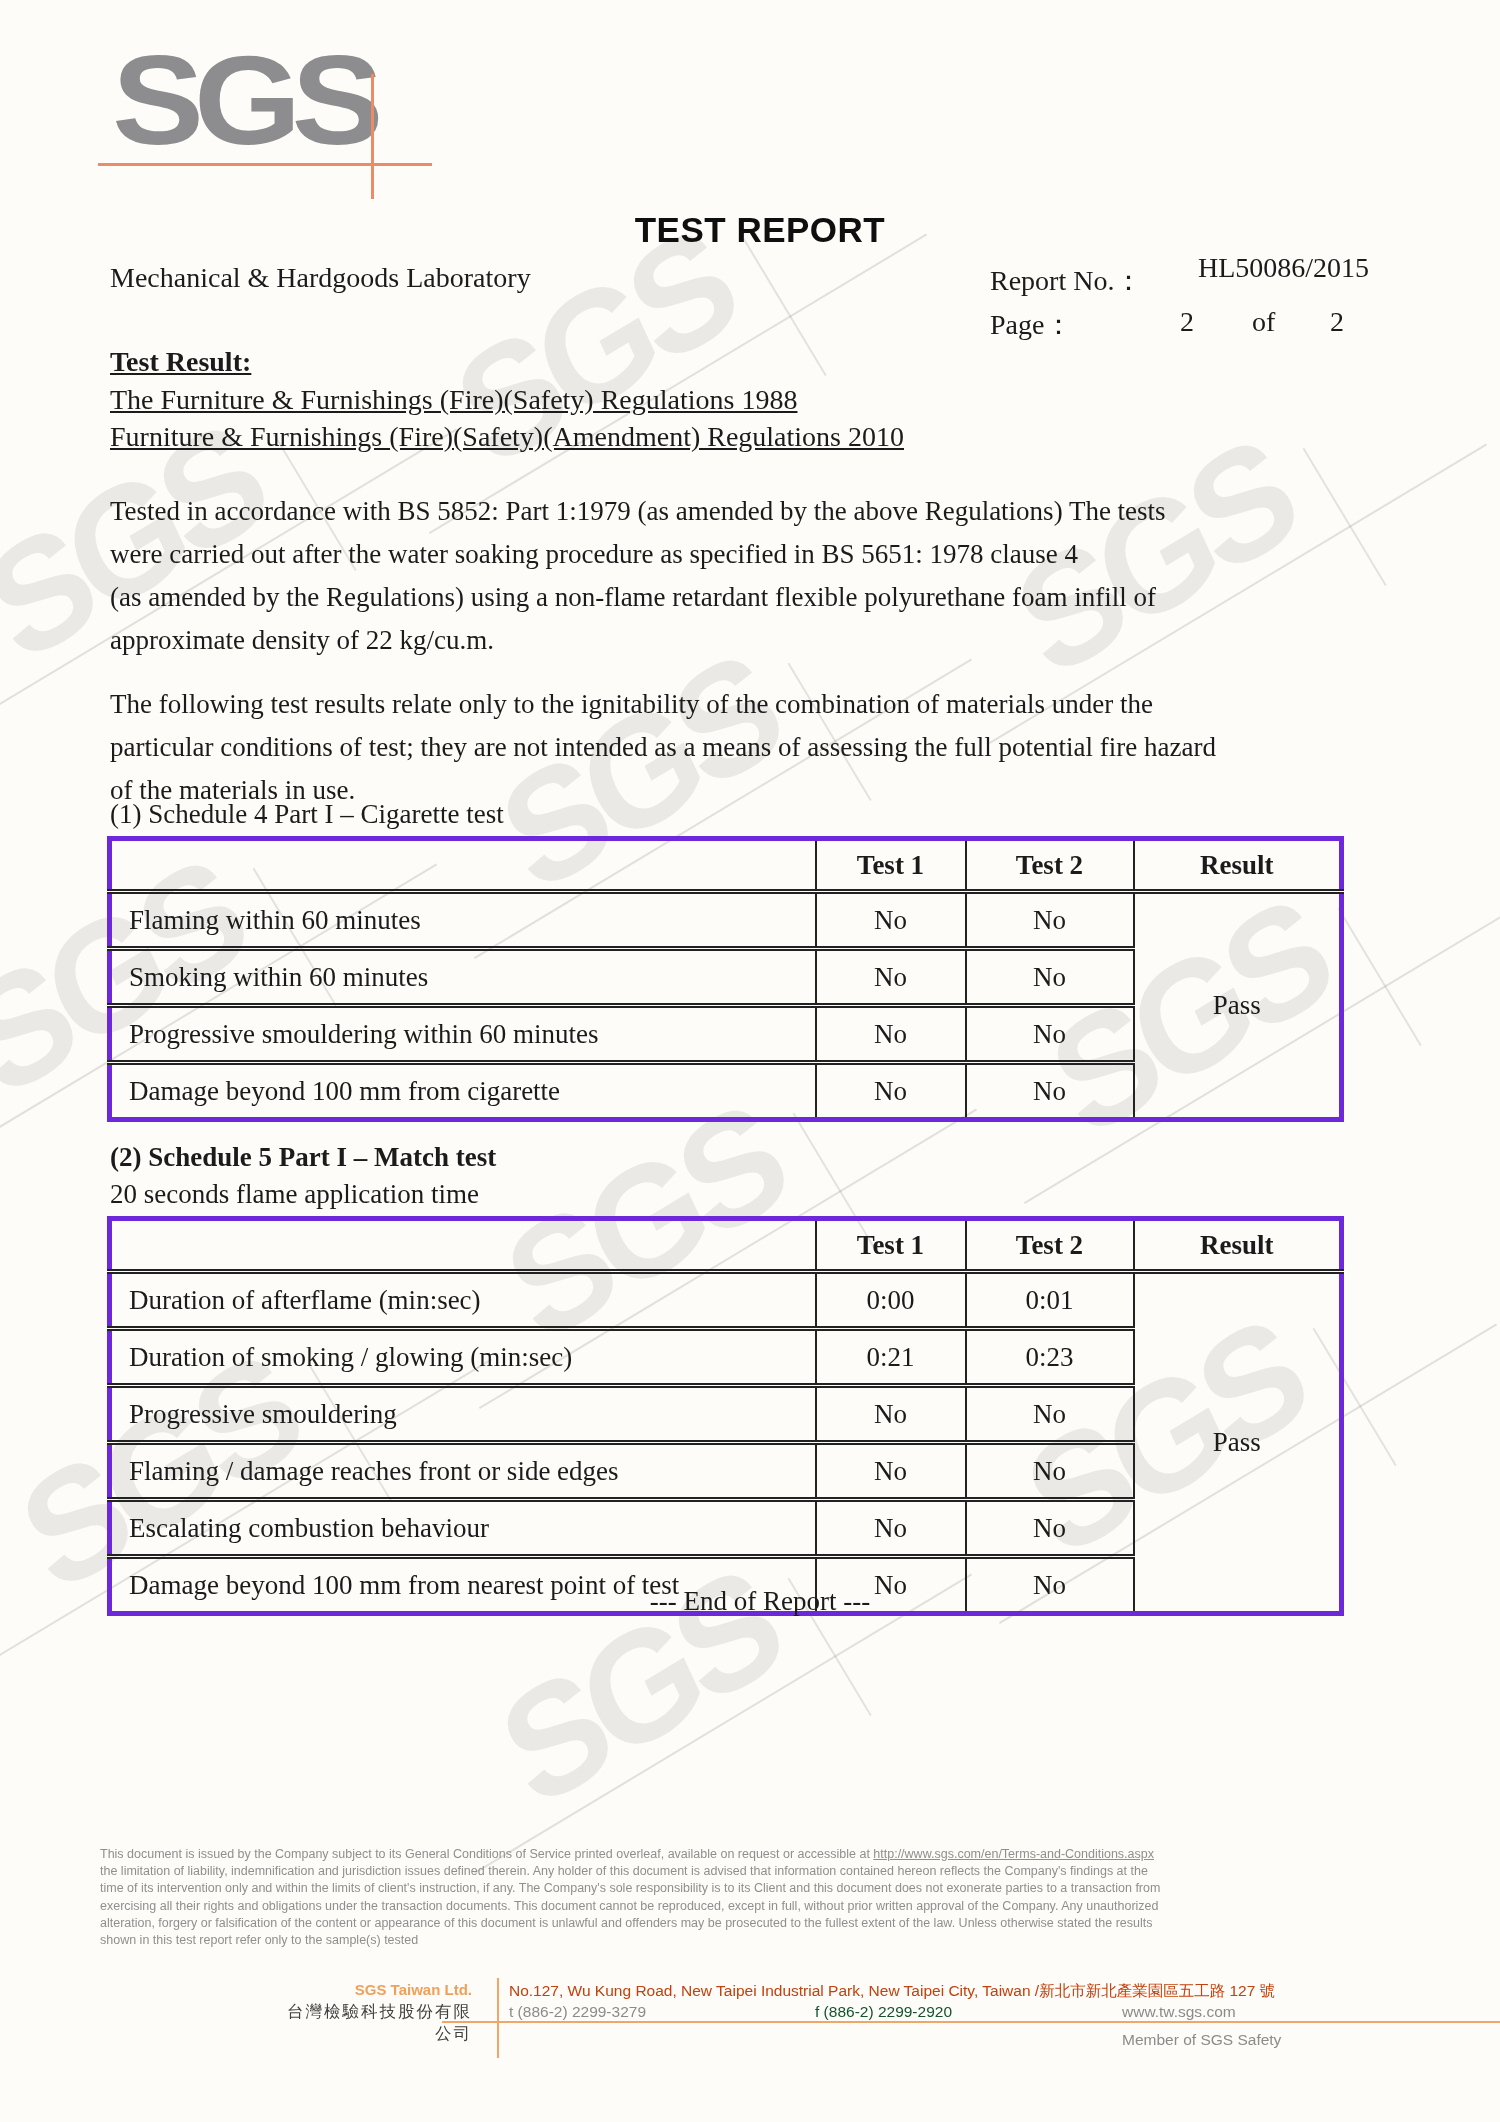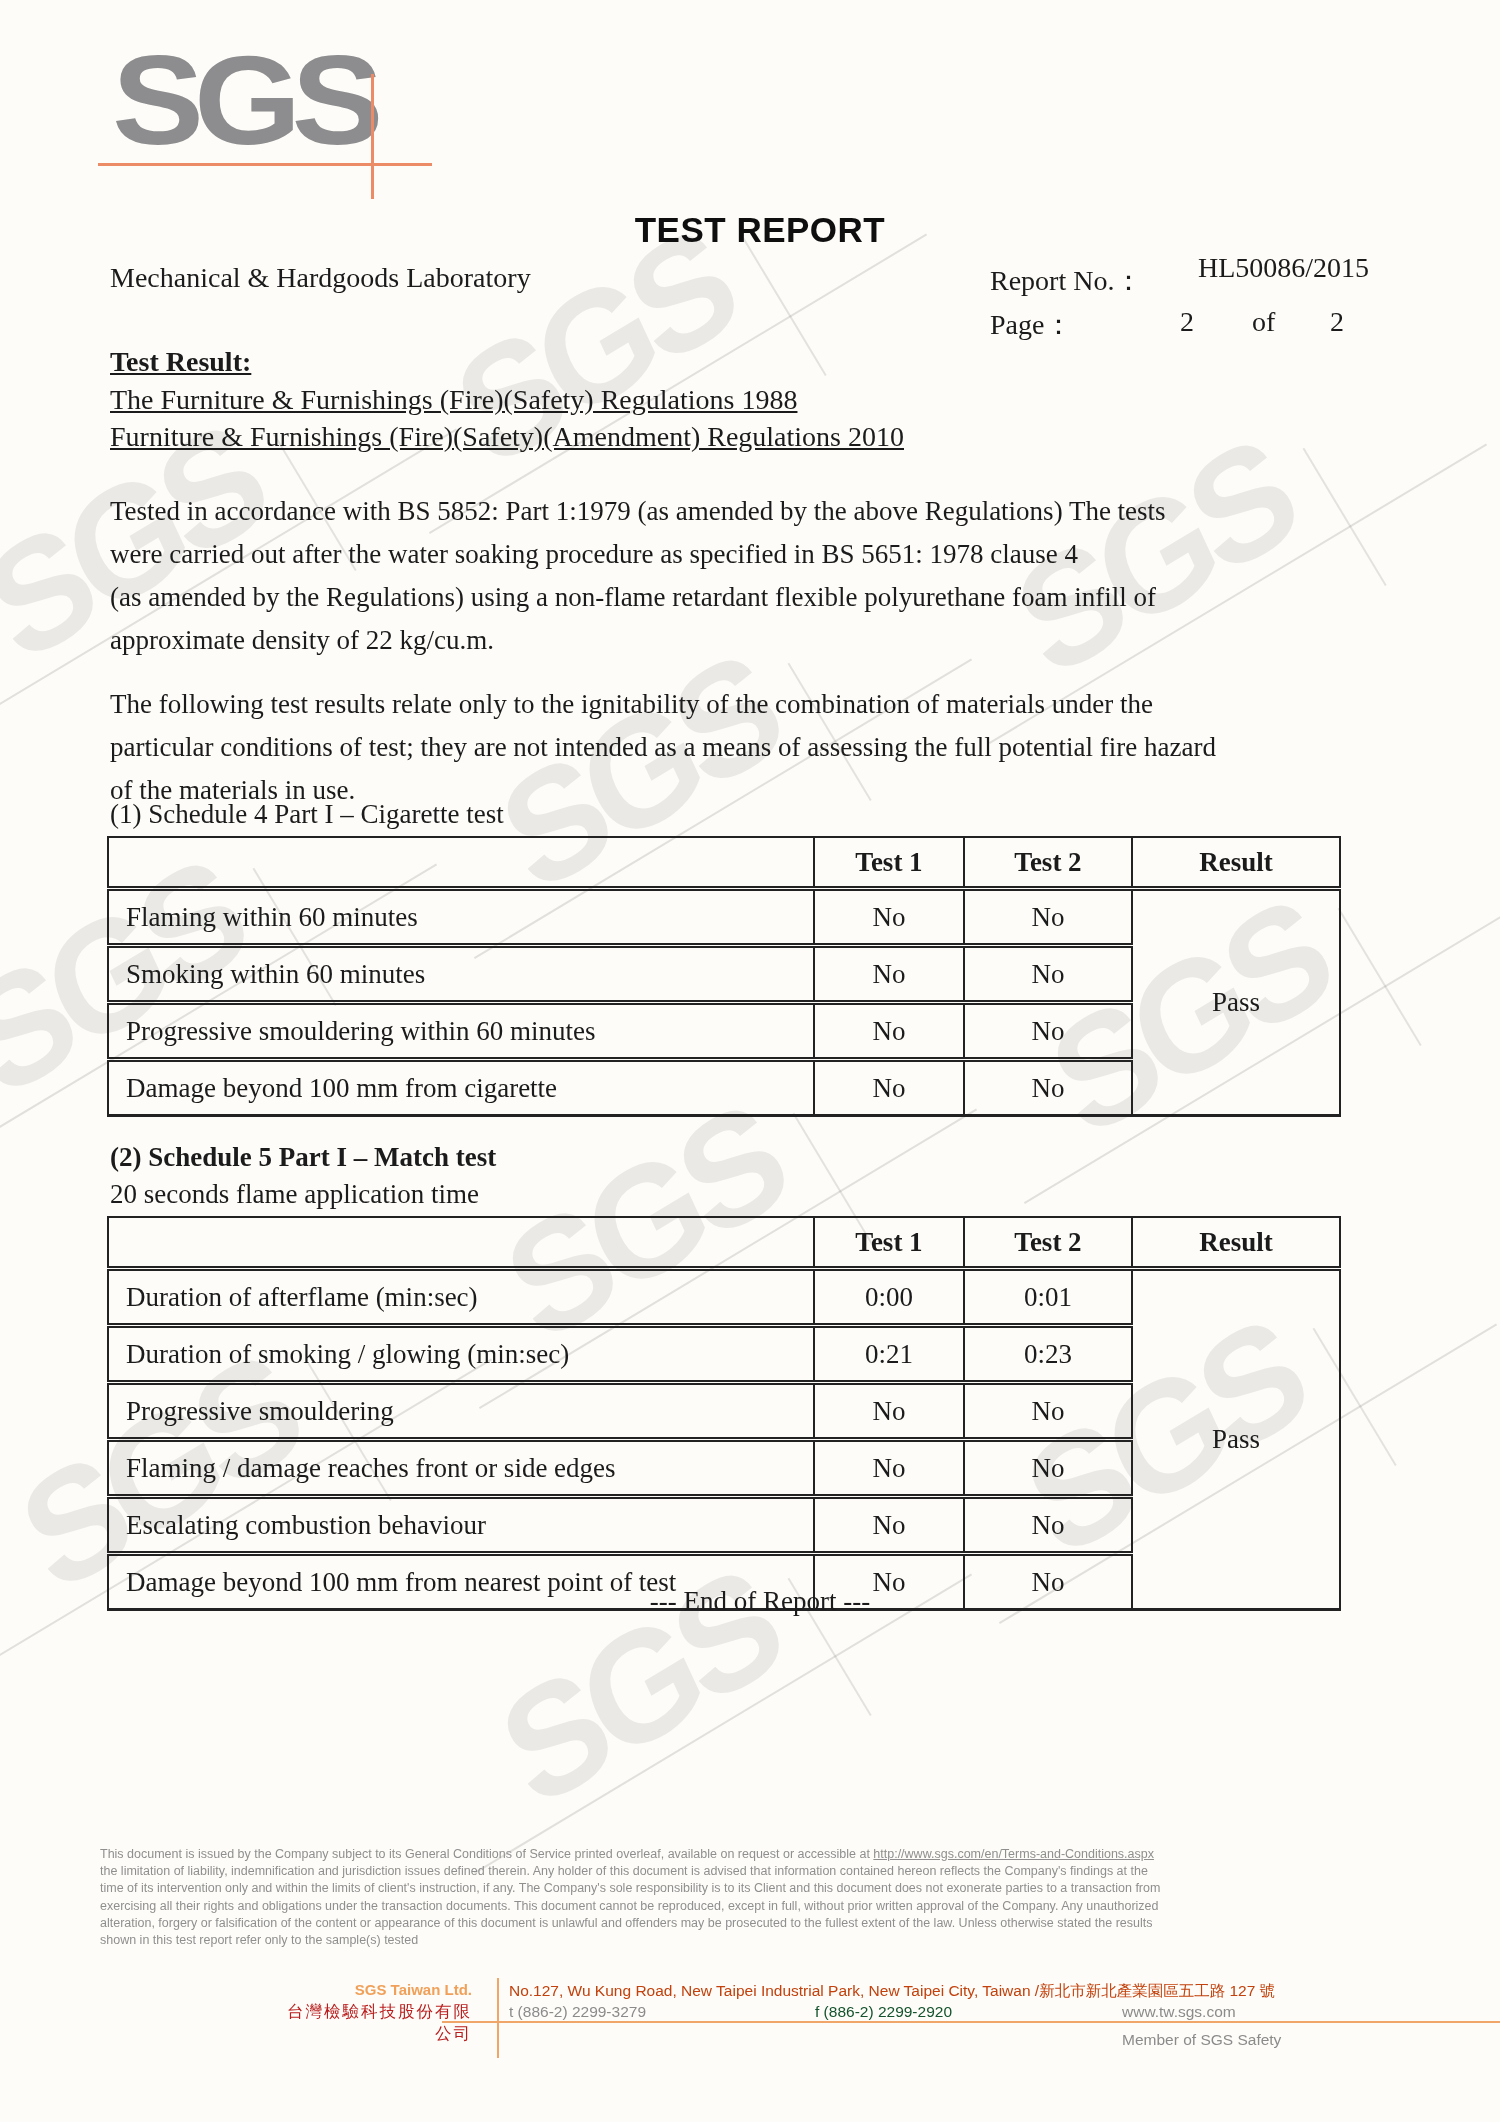--- a/index.html
+++ b/index.html
@@ -53,21 +53,21 @@
   table.res{
     position:absolute;left:107px;border-collapse:collapse;table-layout:fixed;
     width:1232px;font-size:27px;background:transparent;
   }
   .t1{top:836px;}
   .t2{top:1216px;}
   table.res col.c-desc{width:706px;}
   table.res col.c-t1{width:150px;}
   table.res col.c-t2{width:168px;}
   table.res col.c-res{width:208px;}
-  table.res{border:1px solid #6d28d9;}
+  table.res{border:5px solid #6d28d9;}
   table.res th, table.res td{border:2px solid #222;}
   table.res th{height:46px;font-weight:bold;text-align:center;border-bottom:5px double #222;}
   table.res td{height:50px;border-bottom:5px double #222;}
   table.res tr:last-child td{border-bottom:3px solid #222;}
   td.lbl{text-align:left;padding-left:17px;}
   td.val{text-align:center;}
   td.res-cell{text-align:center;vertical-align:middle;border-bottom:3px solid #222 !important;}
   
   .eor{position:absolute;left:10px;top:1586px;width:1500px;text-align:center;font-size:27px;}
   
@@ -77,21 +77,21 @@
     color:#8f8f8f;
   }
   .legal .ml{white-space:pre-line;}
   .legal .lnk{text-decoration:underline;}
   .f-en{
     position:absolute;left:280px;top:1981px;width:192px;text-align:right;
     font-family:"Liberation Sans", sans-serif;font-weight:bold;font-size:15px;color:#f0a058;
   }
   .f-zh{
     position:absolute;left:276px;top:2001px;width:196px;text-align:right;
-    font-size:16.5px;letter-spacing:2px;color:#b91c1c;
+    font-size:16.5px;letter-spacing:2px;color:#404040;
   }
   .f-vline{position:absolute;left:497px;top:1978px;width:2px;height:80px;background:#f0a668;}
   .f-hline{position:absolute;left:442px;top:2021px;width:1058px;height:2px;background:#f0a668;}
   .f-addr{position:absolute;left:509px;top:1981px;font-family:"Liberation Sans", sans-serif;font-size:15.5px;color:#c2410c;white-space:nowrap;}
   .f-tel{position:absolute;left:509px;top:2003px;font-family:"Liberation Sans", sans-serif;font-size:15.5px;color:#8b8b8b;}
   .f-fax{position:absolute;left:815px;top:2003px;font-family:"Liberation Sans", sans-serif;font-size:15.5px;color:#14532d;}
   .f-web{position:absolute;left:1122px;top:2003px;font-family:"Liberation Sans", sans-serif;font-size:15.5px;color:#8b8b8b;}
   .f-member{position:absolute;left:1122px;top:2031px;font-family:"Liberation Sans", sans-serif;font-size:15.5px;color:#8b8b8b;}
 </style>
 </head>

